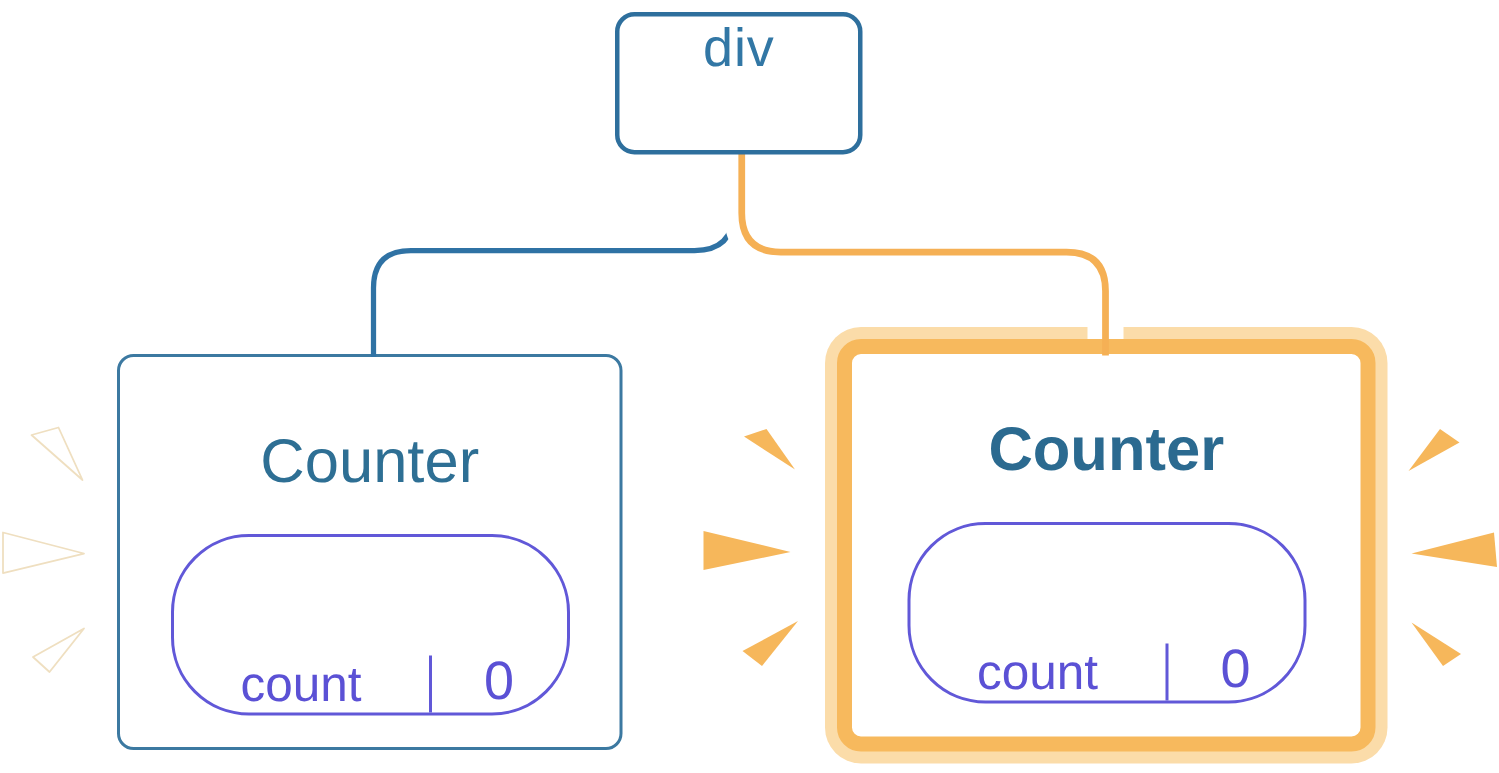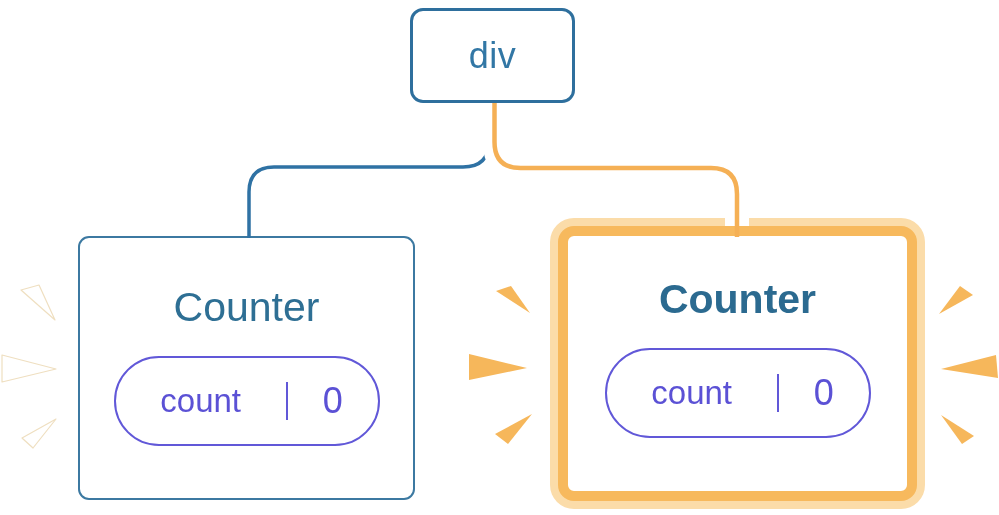--- a/index.html
+++ b/index.html
@@ -30,21 +30,20 @@
     left: 410px;
     top: 8px;
     width: 165px;
     height: 95px;
     box-sizing: border-box;
     background: #ffffff;
     border: 3.5px solid #2E6F9D;
     border-radius: 13px;
     z-index: 4;
     display: flex;
-    align-items: center;
     justify-content: center;
   }
   .root-node .label {
     font-size: 36px;
     font-weight: 500;
     color: #3277A5;
     letter-spacing: 0.5px;
   }
   
   .card-left {
@@ -92,25 +91,25 @@
     line-height: 42px;
     color: #2E6F94;
     margin-top: 48px;
   }
   .card-title.plain  { font-weight: 500; }
   .card-title.bold   { font-weight: 700; color: #2B6A90; margin-top: 42px; }
   .state-pill {
     box-sizing: border-box;
     margin-top: 28px;
     width: 266px;
-    height: 90px;
+    height: 121px;
     border: 2px solid #6158D8;
     border-radius: 52px;
     display: flex;
-    align-items: center;
+    align-items: flex-end;
     background: #ffffff;
   }
   .state-pill .key-cell {
     flex: 0 0 65%;
     border-right: 2px solid #6158D8;
     display: flex;
     align-items: center;
     justify-content: center;
   }
   .state-pill .val-cell {

